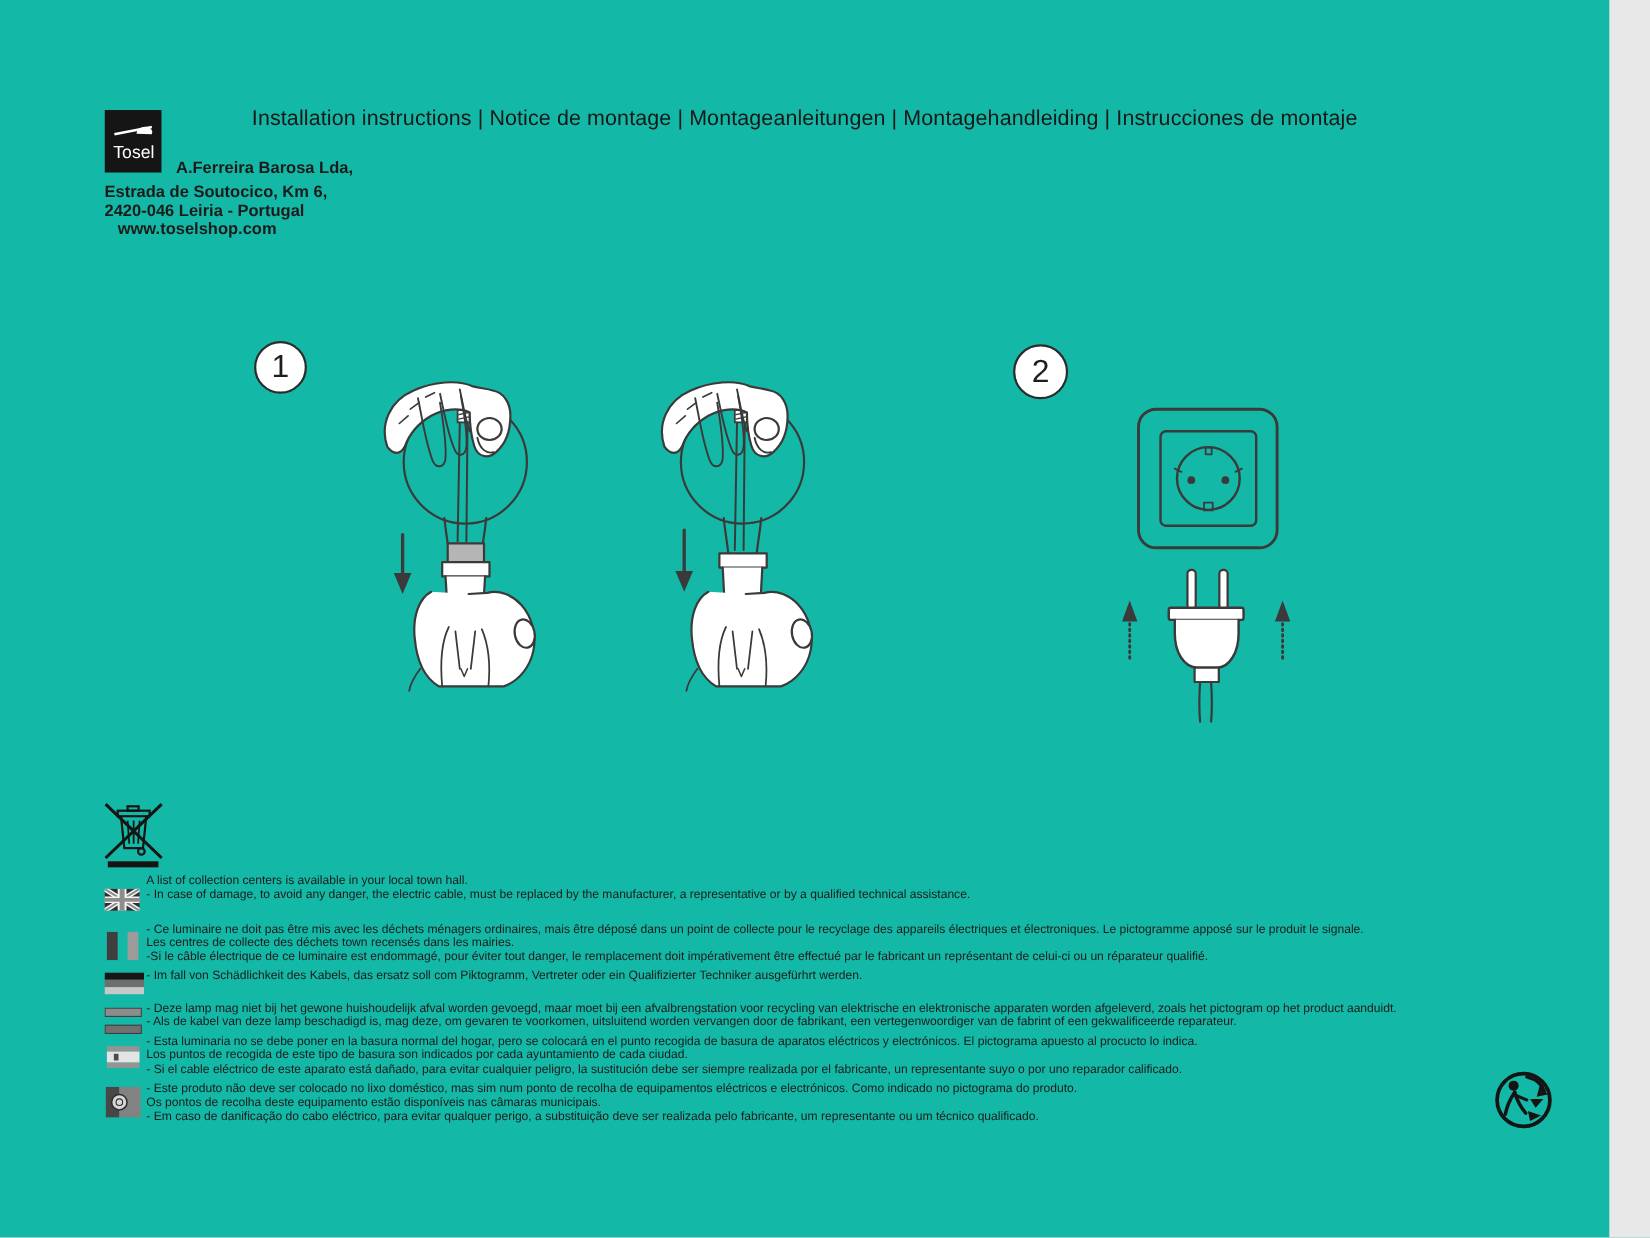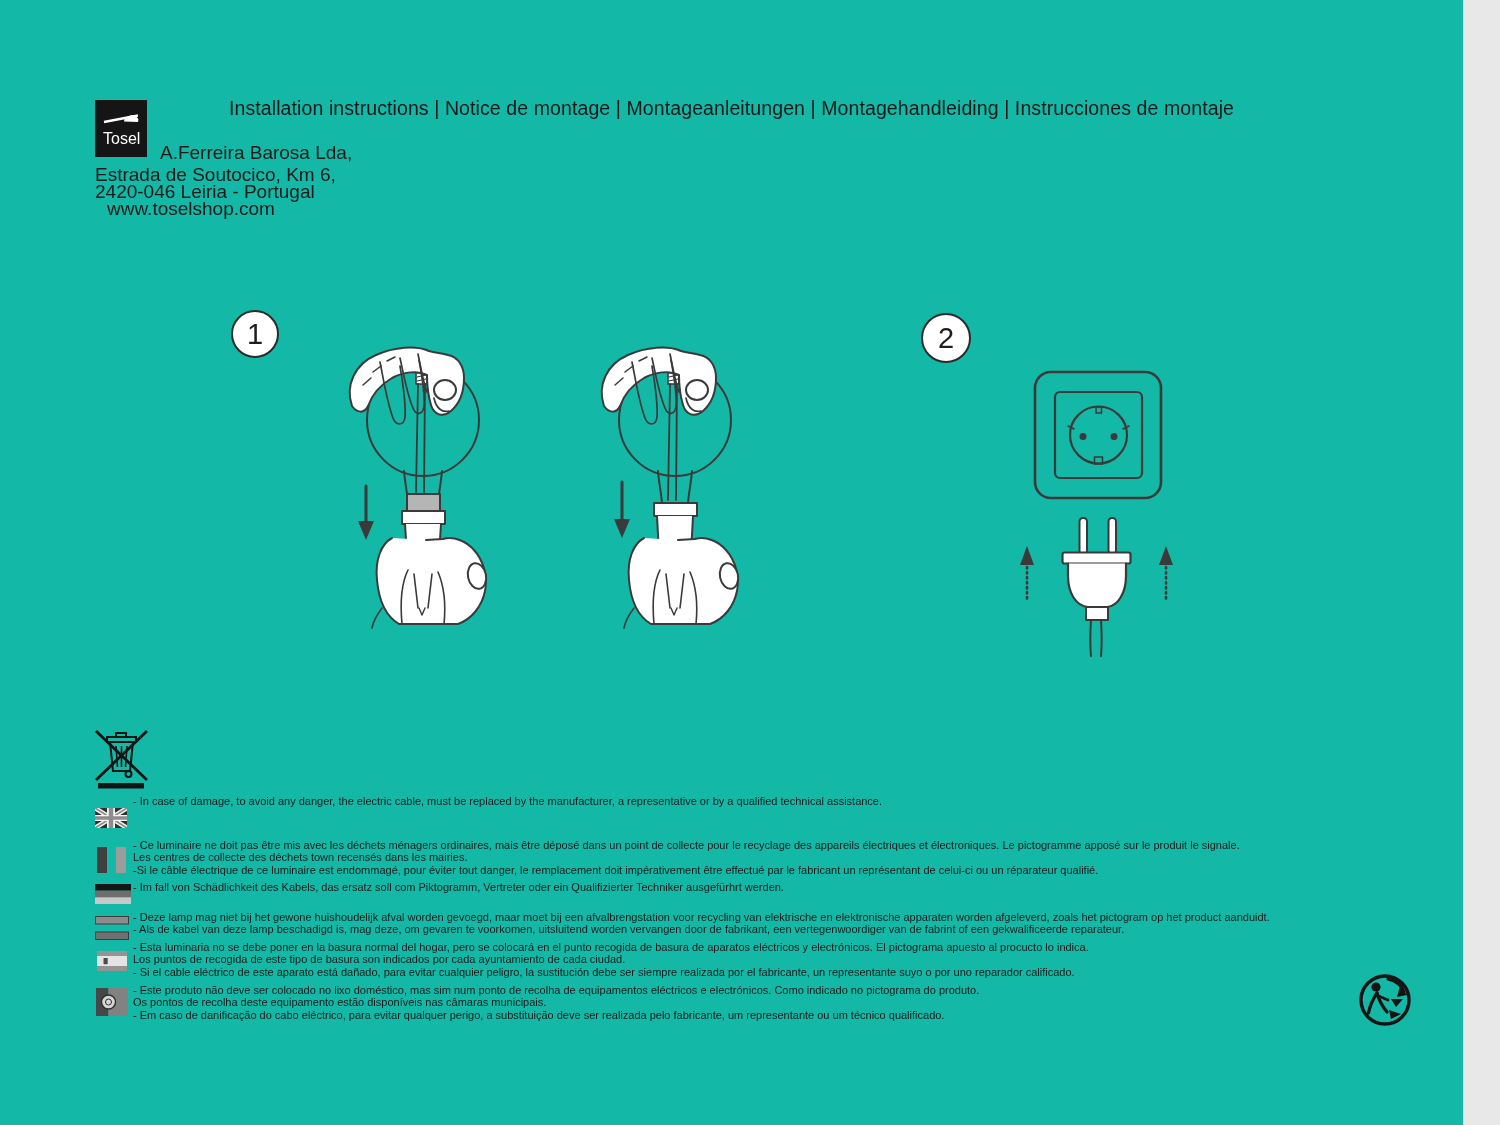--- a/index.html
+++ b/index.html
@@ -3,21 +3,21 @@
 <meta charset="utf-8">
 <style>
   html,body{margin:0;padding:0;background:#e8e8e8;}
   .page{position:relative;width:1428px;height:1125px;background:#14b8a6;overflow:hidden;
         font-family:"Liberation Sans",sans-serif;color:#1b1b1b;padding-left:35px;}
   .nowrap{white-space:nowrap;}
   
   .doc-title{position:absolute;top:97px;left:50%;transform:translateX(-50%);
              font-size:19.5px;letter-spacing:0.1px;white-space:nowrap;color:#181818;}
   .logo{position:absolute;left:95px;top:100px;width:52px;height:57px;}
-  .addr{position:absolute;font-size:19px;line-height:16px;color:#1b1b1b;}
+  .addr{position:absolute;font-size:15px;line-height:16px;color:#1b1b1b;font-weight:bold;}
   .addr1{left:160px;top:145px;} .addr2{left:95px;top:167px;}
   .addr3{left:95px;top:184px;text-align:center;}  .addr4{left:95px;top:201px;margin-left:12px;}
   
   .step-num{position:absolute;border:2.2px solid #2b2b2b;border-radius:50%;
             display:flex;align-items:center;justify-content:center;
             font-size:29px;color:#1e1e1e;background:#fff;}
   .step1{left:231px;top:310px;width:44px;height:44px;}
   .step2{left:921px;top:313px;width:46px;height:46px;}
   
   .illus{position:absolute;}
@@ -184,20 +184,21 @@
     <svg class="flag" width="32" height="20" viewBox="0 0 32 20">
       <rect width="32" height="20" fill="#2f2f2f"></rect>
       <path d="M0 0 L32 20 M32 0 L0 20" stroke="#f5f5f5" stroke-width="4.5"></path>
       <path d="M0 0 L32 20 M32 0 L0 20" stroke="#8d8d8d" stroke-width="1.8"></path>
       <path d="M16 0 V20" stroke="#f5f5f5" stroke-width="8"></path>
       <path d="M0 10 H32" stroke="#f5f5f5" stroke-width="6"></path>
       <path d="M16 0 V20" stroke="#8d8d8d" stroke-width="4.5"></path>
       <path d="M0 10 H32" stroke="#8d8d8d" stroke-width="3.5"></path>
     </svg>
     <div class="txt">
+      <div>A list of collection centers is available in your local town hall.</div>
       <div>- In case of damage, to avoid any danger, the electric cable, must be replaced by the manufacturer, a representative or by a qualified technical assistance.</div>
     </div>
   </div>
 
   <div class="lang row-fr">
     <svg class="flag" width="29" height="26" viewBox="0 0 29 26">
       <rect x="0" y="0" width="10" height="26" fill="#3f3f3f"></rect>
       <rect x="19" y="0" width="10" height="26" fill="#9c9c9c"></rect>
     </svg>
     <div class="txt">

